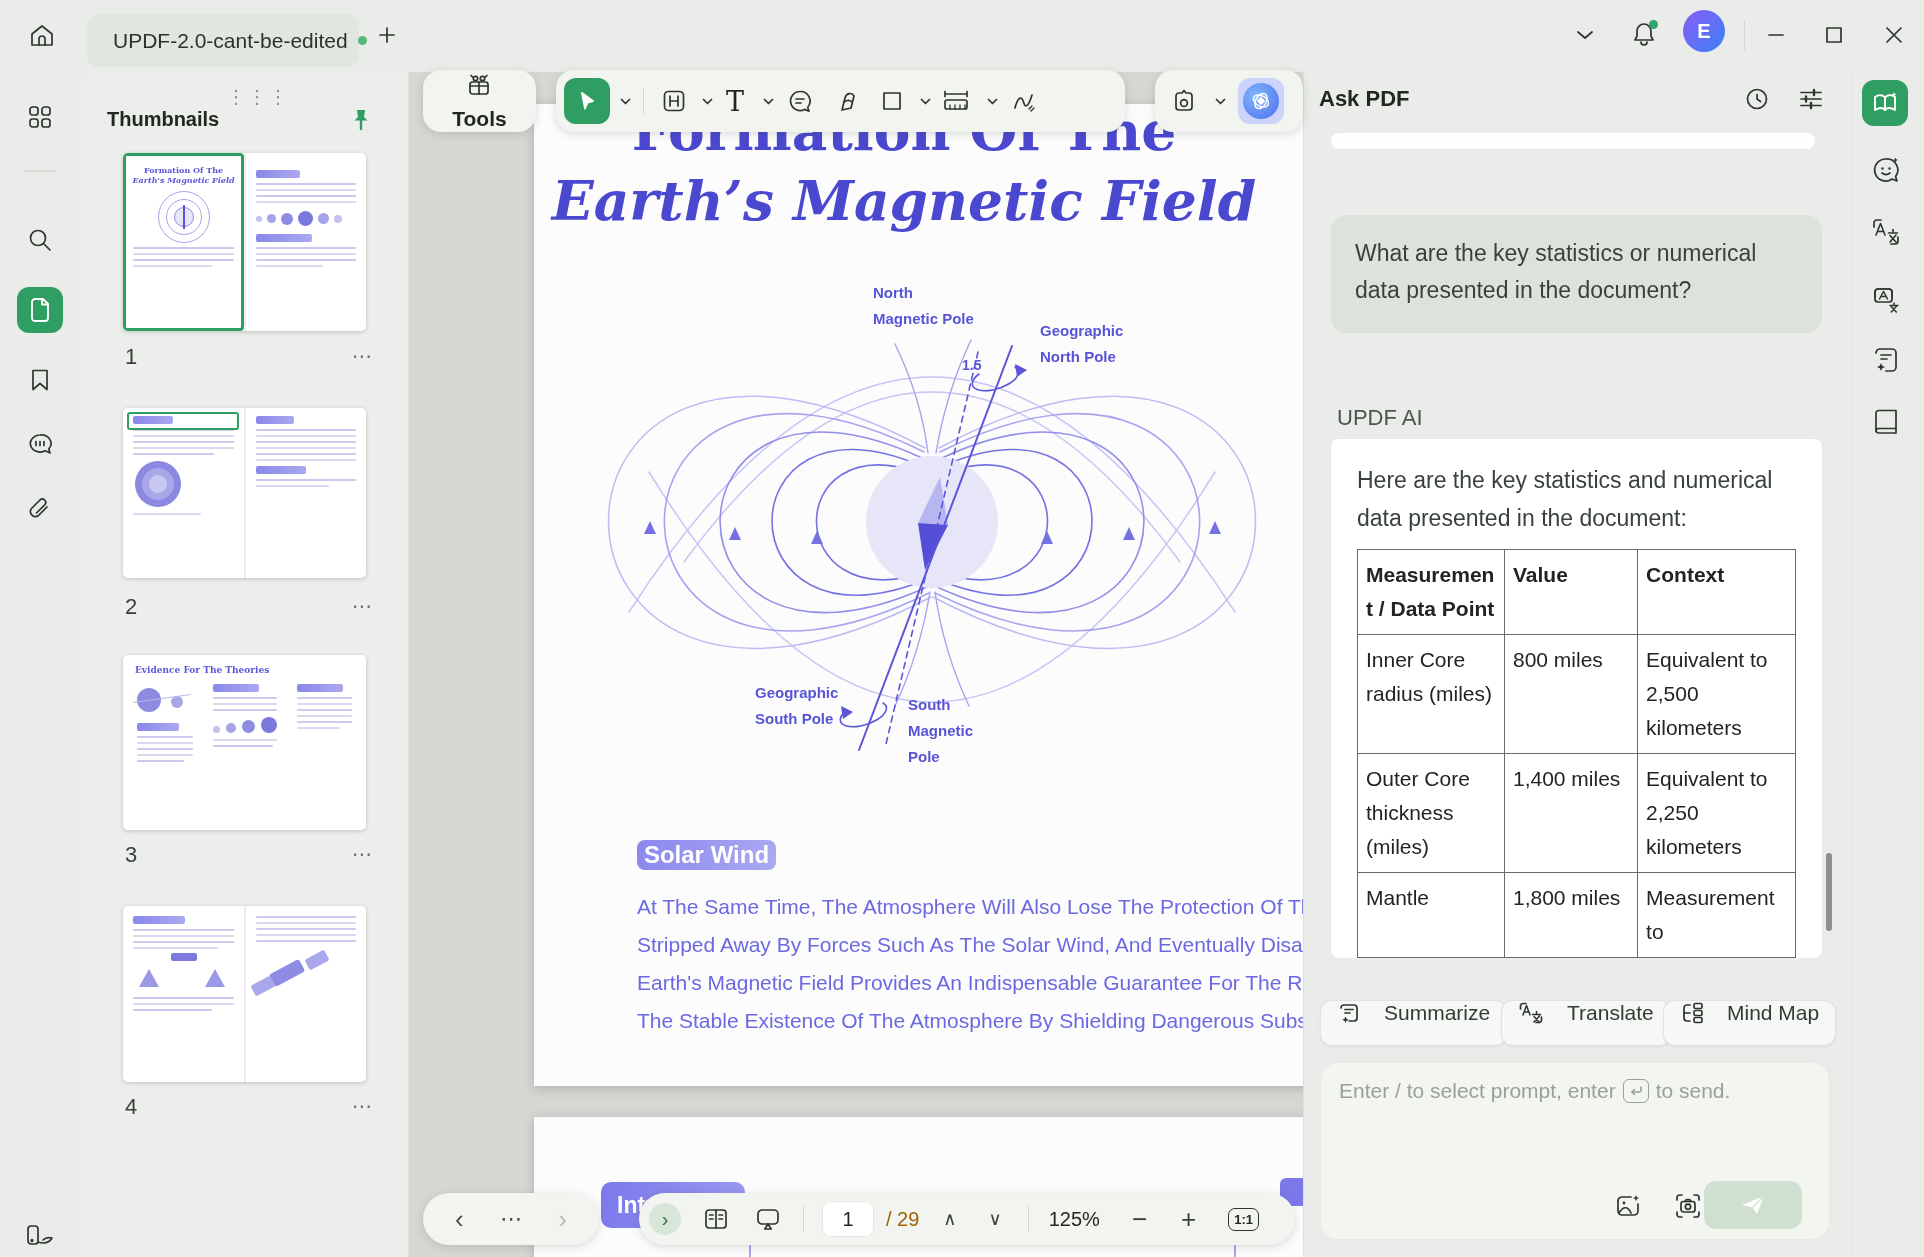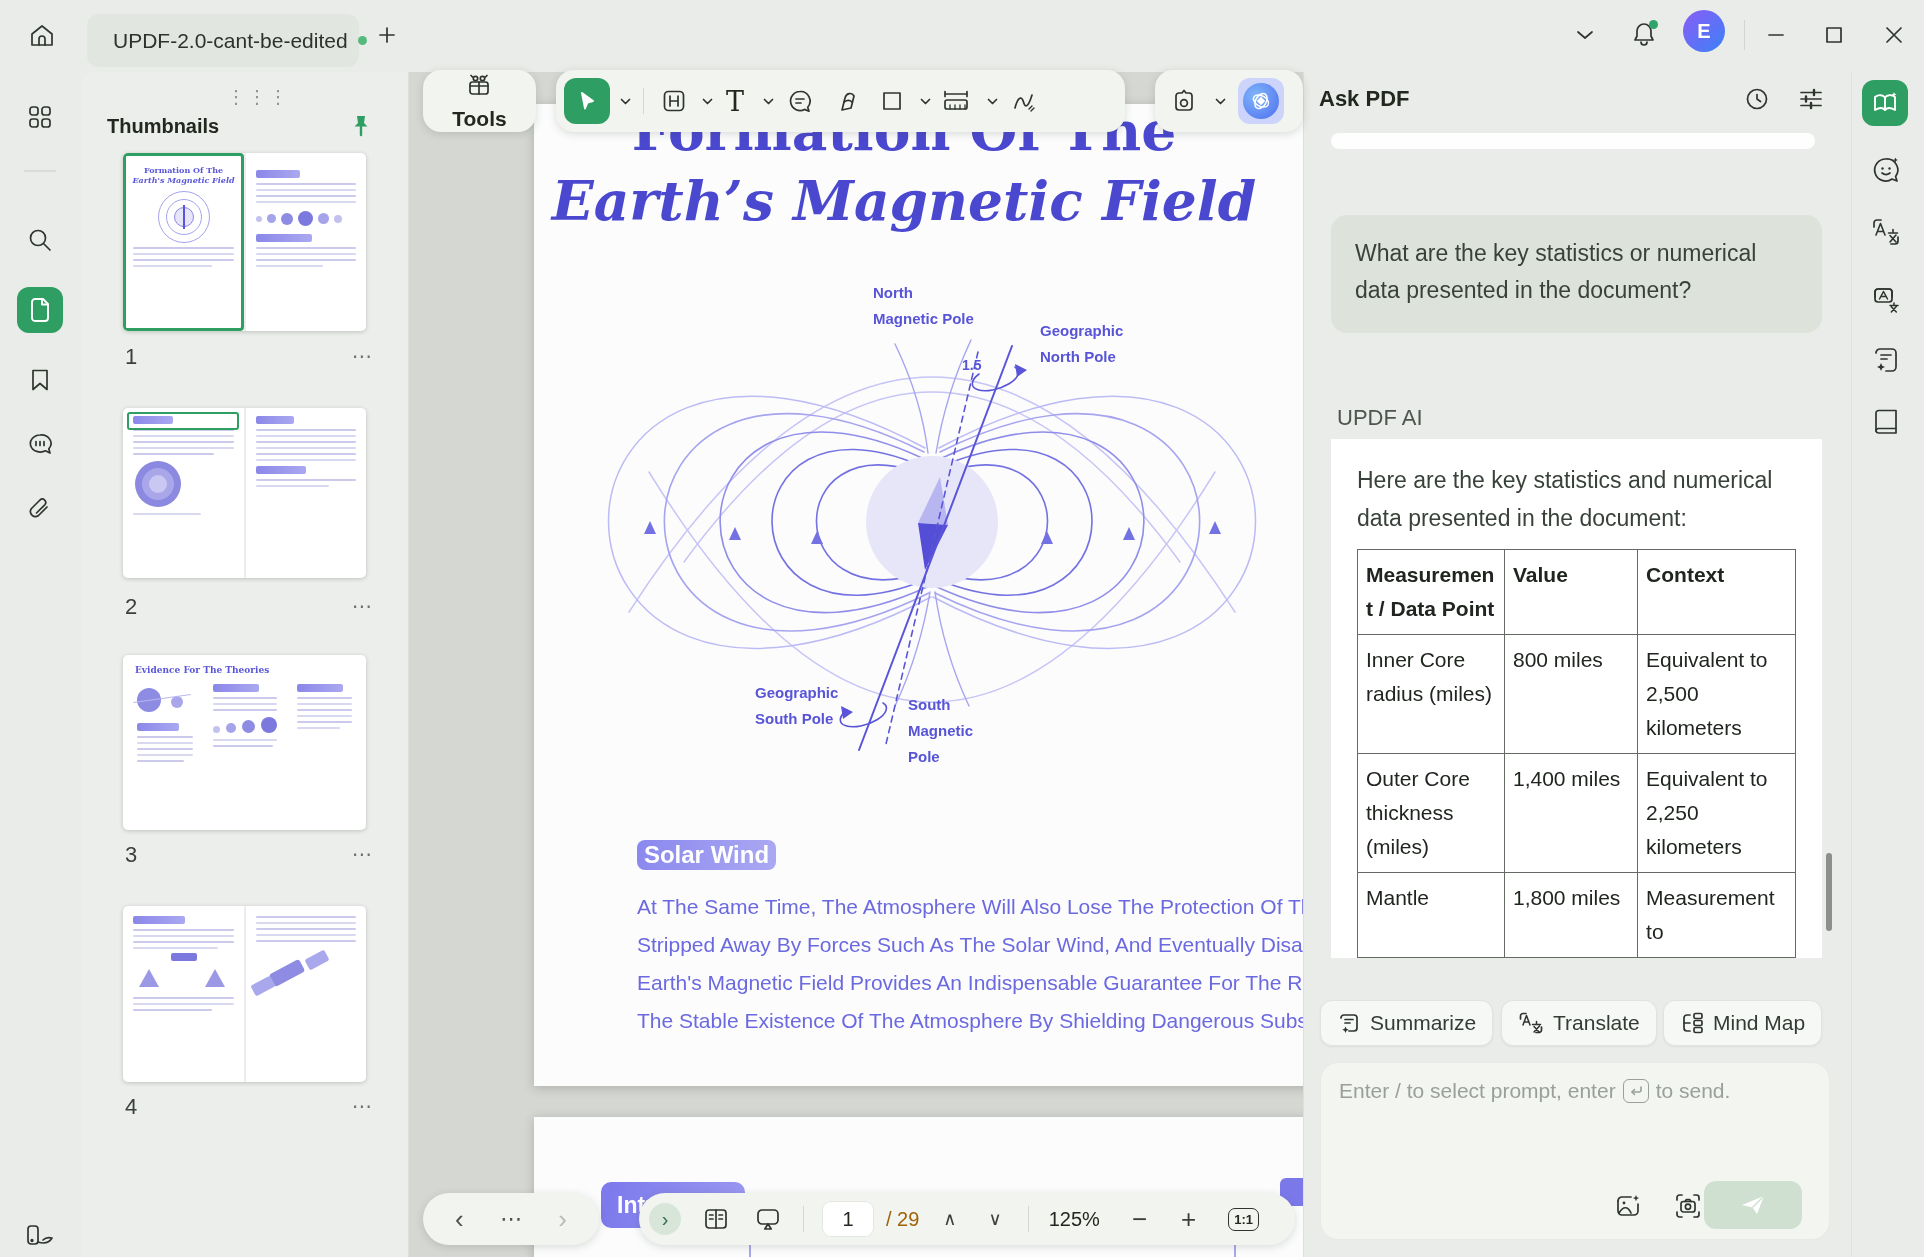--- a/index.html
+++ b/index.html
@@ -26,21 +26,21 @@
   .ln{height:2px;background:#cbcaec;border-radius:1px;margin:4px 6px;}
   .ln.g{background:#d9d8f1;}
   .minipill{height:8px;border-radius:2px;background:linear-gradient(90deg,#8a88e8,#aaa8f0);margin:5px 6px;}
   .minititle{font-family:"DejaVu Serif",serif;color:#5a57d8;font-weight:bold;text-align:center;line-height:1.25;}
   .thumblabel{position:absolute;font-size:22px;color:#3a3f3a;}
   .thumbmenu{position:absolute;left:271px;color:#6b706b;font-size:20px;letter-spacing:1px;}
   
   .dlabel{position:absolute;font-size:15px;font-weight:bold;color:var(--purp-label);line-height:26px;font-family:"Liberation Sans","DejaVu Sans",sans-serif;}
   .para-line{position:absolute;left:103px;width:700px;font-size:21px;color:var(--purp-text);white-space:nowrap;overflow:hidden;}
   
-  .actbtn{height:46px;background:#f6f8f5;border:1px solid #e0e3df;border-radius:12px;display:flex;align-items:center;gap:9px;padding:0 16px;font-size:21px;color:#343a34;position:absolute;top:928px;box-shadow:0 1px 2px rgba(60,70,60,.08);}
+  .actbtn{height:46px;background:#f6f8f5;border:1px solid #e0e3df;border-radius:12px;display:flex;gap:23px;padding:0 16px;font-size:21px;color:#343a34;position:absolute;top:928px;box-shadow:0 1px 2px rgba(60,70,60,.08);}
   table.stats{border-collapse:collapse;margin-top:12px;}
   table.stats td,table.stats th{border:1.4px solid var(--tbl-border);font-size:21px;line-height:34px;padding:8px 8px;vertical-align:top;text-align:left;color:#20261f;word-wrap:break-word;overflow-wrap:anywhere;font-weight:normal;}
   table.stats th{font-weight:bold;}
 </style>
 </head>
 <body>
 
 <div class="abs" style="left:0;top:0;width:1924px;height:72px;background:var(--chrome);">
   <div class="abs" style="left:22px;top:16px;width:40px;height:40px;display:flex;align-items:center;justify-content:center;">
     <svg class="ic" width="26" height="26" viewBox="0 0 26 26">
@@ -137,21 +137,21 @@
     <svg class="ic" width="30" height="26" viewBox="0 0 30 26">
         <rect x="3" y="4" width="10" height="18" rx="3"></rect>
         <path d="M13 20 c6 2 11 1 14 -4 c-4 -1 -7 0 -9 2"></path>
         <circle cx="7" cy="18.5" r="0.8"></circle>
       </svg>
   </div>
 </div>
 
 <div class="abs" style="left:81px;top:72px;width:328px;height:1185px;background:#ebeeea;border-right:1px solid #dcdfda;border-radius:14px 0 0 0;">
   <div class="abs" style="left:146px;top:14px;color:#8a8f89;font-size:18px;letter-spacing:3px;">⋮⋮⋮</div>
-  <div class="abs" style="left:26px;top:36px;width:280px;height:30px;display:flex;align-items:flex-end;">
+  <div class="abs" style="left:26px;top:36px;width:280px;height:30px;display:flex;align-items:flex-start;">
     <span style="font-size:20px;font-weight:bold;color:#23281f;">Thumbnails</span>
     <span style="flex:1"></span>
     <span style="margin-right:16px;">
       <svg width="20" height="24" viewBox="0 0 20 24" style="display:block;">
           <path d="M6 2 h8 l-1 7 l3.5 3.5 H3.5 L7 9 Z" fill="#2f9e63"></path>
           <path d="M10 13 v8" stroke="#2f9e63" stroke-width="2.4" stroke-linecap="round"></path>
         </svg>
     </span>
   </div>
 
@@ -562,21 +562,21 @@
 
   <div class="abs" style="left:0;top:48px;width:548px;height:860px;">
     <div class="abs" style="left:27px;top:13px;width:484px;height:16px;background:#fdfefd;border-radius:10px;"></div>
 
     <div class="abs" style="left:27px;top:95px;width:491px;height:118px;background:var(--bubble);border-radius:16px;padding:20px 24px;">
       <div style="font-size:23px;line-height:37px;color:#39423a;">What are the key statistics or numerical data presented in the document?</div>
     </div>
 
     <div class="abs" style="left:33px;top:285px;font-size:22px;color:#4e544e;">UPDF AI</div>
 
-    <div class="abs" style="left:27px;top:319px;width:491px;height:519px;background:#fff;border-radius:0;padding:22px 26px;overflow:hidden;">
+    <div class="abs" style="left:27px;top:319px;width:491px;height:519px;background:#fff;border-radius:8px;padding:22px 26px;overflow:hidden;">
       <div style="font-size:23px;line-height:38px;color:#39423a;">Here are the key statistics and numerical data presented in the document:</div>
       <table class="stats">
         <tbody>
             <tr>
           <th style="width:148px;">Measurement / Data Point</th>
           <th style="width:134px;">Value</th>
           <th style="width:159px;">Context</th>
         </tr>
         <tr>
           <td>Inner Core radius (miles)</td>

